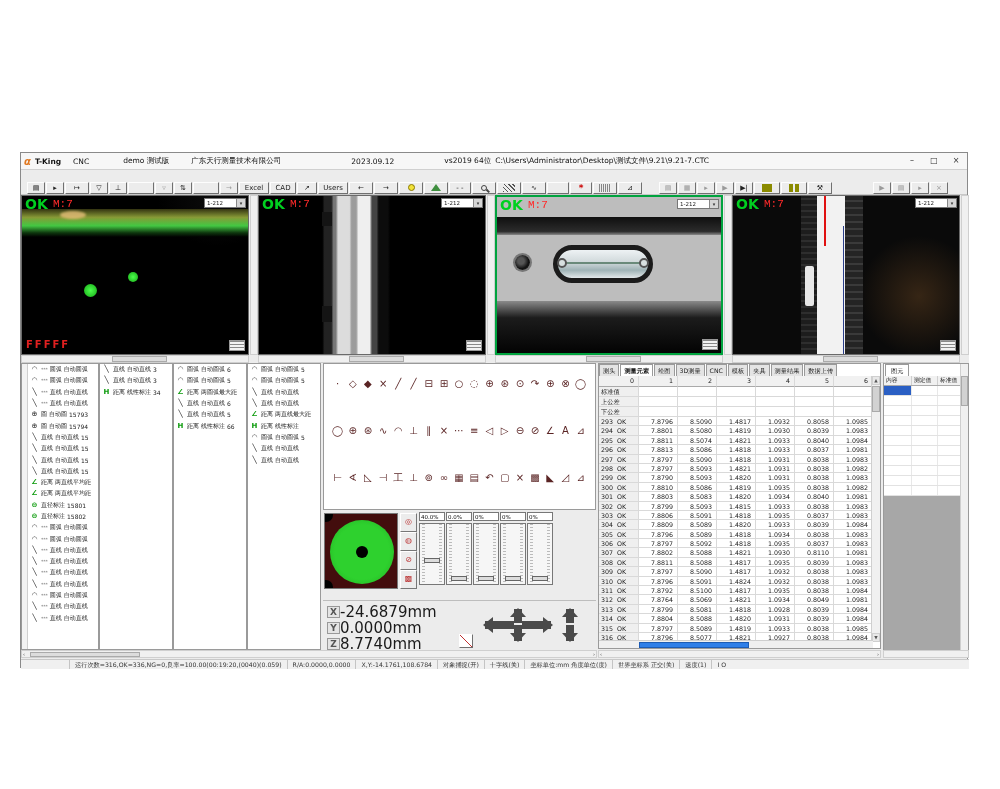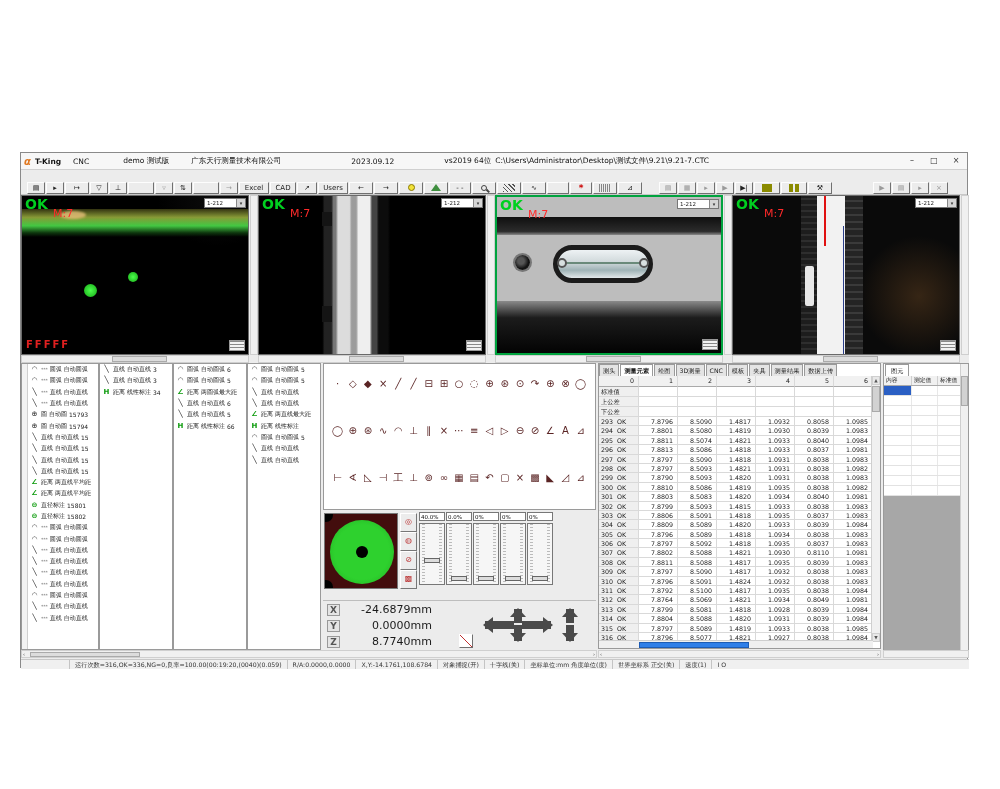--- a/index.html
+++ b/index.html
@@ -35,21 +35,21 @@
   .ic-star{color:#c00;font-weight:bold;font-size:9px;line-height:8px;}
   .ic-stop{width:10px;height:8px;background:#8b8b00;}
   .ic-pause{width:10px;height:8px;display:flex;gap:2px;}
   .ic-pause i{flex:1;background:#8b8b00;}
   
   #cameras{position:absolute;left:0;top:42px;width:948px;height:168px;display:flex;}
   .cam{position:relative;width:237px;height:168px;background:#ececec;}
   .camwrap{position:absolute;left:0;top:0;width:228px;height:160px;border:1px solid #6a6a6a;background:#000;overflow:hidden;}
   .cam.sel .camwrap{border:2px solid #00a33e;}
   .cam-ok{position:absolute;left:3px;top:0;font-size:14px;font-weight:bold;color:#00d020;z-index:5;}
-  .cam-m{position:absolute;left:31px;top:11px;font-size:11px;color:#ff2a2a;z-index:5;}
+  .cam-m{position:absolute;left:31px;top:2px;font-size:11px;color:#ff2a2a;z-index:5;font-family:Liberation Mono, monospace;}
   .cam-sel-box{position:absolute;right:2px;top:2px;width:42px;height:10px;background:#fff;border:1px solid #777;
     display:flex;z-index:5;}
   .cam-sel-box .txt{flex:1;font-size:5.5px;line-height:9px;padding-left:2px;color:#222;overflow:hidden;}
   .cam-sel-box .dd{width:9px;background:#d6d6d6;border-left:1px solid #888;font-size:5px;line-height:9px;text-align:center;color:#333;}
   .cam-overlay-code{position:absolute;left:4px;bottom:4px;color:#e02020;font-size:10px;font-weight:bold;letter-spacing:2px;z-index:5;}
   .cam-corner{position:absolute;right:3px;bottom:3px;width:16px;height:11px;background:#f2f2f2;border:1px solid #999;
     z-index:6;background-image:repeating-linear-gradient(0deg,#f2f2f2 0 2px,#888 2px 3px);}
   .cam-vsb{position:absolute;right:0;top:0;width:8px;height:160px;background:#f0f0f0;border:1px solid #cfcfcf;}
   .cam-hsb{position:absolute;left:0;top:160px;width:228px;height:8px;background:#f0f0f0;border:1px solid #cfcfcf;}
   .cam-hsb .thumb{position:absolute;left:90px;top:0;width:55px;height:6px;background:#dcdcdc;border:1px solid #aaa;}
@@ -116,21 +116,21 @@
   .sltrack{margin-top:2px;height:62px;background:#f6f6f6;border:1px solid #777;position:relative;
     background-image:repeating-linear-gradient(0deg,transparent 0 2px,#bbb 2px 3px);background-size:3px 100%;background-position:2px 0;background-repeat:repeat-y;}
   .sltrack:after{content:"";position:absolute;right:2px;top:0;bottom:0;width:3px;
     background:repeating-linear-gradient(0deg,transparent 0 2px,#bbb 2px 3px);}
   .slthumb{position:absolute;left:4px;width:16px;height:5px;background:#dcdcdc;border:1px solid #666;z-index:2;}
   
   #coords{position:absolute;left:302px;top:447px;width:273px;height:49px;background:#ececec;border-top:1px solid #bdbdbd;}
   .crow{position:absolute;left:4px;display:flex;align-items:center;}
   .cicon{width:13px;height:12px;border:1px solid #999;background:#e4e4e4;color:#555;font-weight:bold;
     font-size:9px;text-align:center;line-height:11px;}
-  .cval{width:92px;text-align:right;font-size:11px;color:#1a1a1a;}
+  .cval{width:92px;font-size:15px;color:#1a1a1a;}
   .diagbtn{position:absolute;left:136px;top:33px;width:14px;height:14px;background:#fff;border:1px solid;
     border-color:#fff #707070 #707070 #fff;background-image:linear-gradient(45deg,transparent 46%,#c03030 46% 54%,transparent 54%);}
   .arrh{position:absolute;left:162px;top:20px;width:66px;height:8px;background:#4a4a4a;}
   .arrh:before{content:"";position:absolute;left:-10px;top:-4px;border:8px solid transparent;border-right:10px solid #4a4a4a;}
   .arrh:after{content:"";position:absolute;right:-10px;top:-4px;border:8px solid transparent;border-left:10px solid #4a4a4a;}
   .arrv{position:absolute;top:8px;width:8px;height:32px;background:#4a4a4a;}
   .arrv:before{content:"";position:absolute;top:-9px;left:-4px;border:8px solid transparent;border-bottom:9px solid #4a4a4a;}
   .arrv:after{content:"";position:absolute;bottom:-9px;left:-4px;border:8px solid transparent;border-top:9px solid #4a4a4a;}
   .arrv .gap{position:absolute;left:0;top:14px;width:8px;height:2px;background:#ececec;}
   

